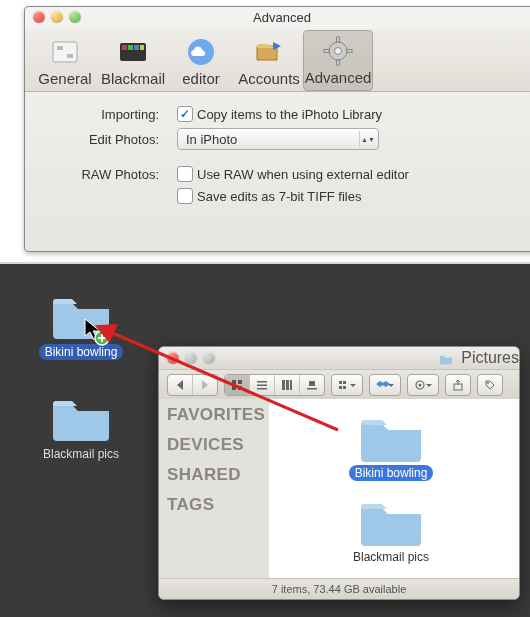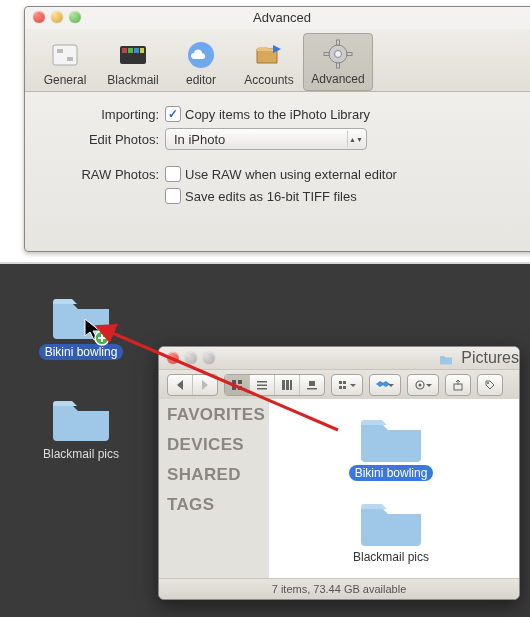--- a/index.html
+++ b/index.html
@@ -50,21 +50,21 @@
     height: 62px;
     display: flex;
     align-items: flex-end;
     padding: 0 6px 0 6px;
     border-bottom: 1px solid #b9b6ae;
     background: linear-gradient(#efede8, #e1ded7);
   }
   .tbtn {
     width: 68px;
     text-align: center;
-    font-size: 12px;
+    font-size: 15px;
     color: #3b3b3b;
     padding: 4px 0;
     cursor: default;
   }
   .tbtn.selected {
     background: linear-gradient(#d0cdc5, #c6c3bb);
     border: 1px solid #a8a59d;
     border-radius: 4px;
   }
   .tbtn .ticon {
@@ -78,21 +78,21 @@
     color: #333;
   }
   .row {
     display: flex;
     align-items: center;
     margin-bottom: 6px;
   }
   .rowlabel {
     width: 104px;
     text-align: right;
-    padding-right: 6px;
+    padding-right: 18px;
   }
   .cb {
     width: 14px; height: 14px;
     border: 1px solid #999;
     border-radius: 3px;
     background: #fff;
     display: inline-flex;
     align-items: center;
     justify-content: center;
     margin-right: 4px;
@@ -370,21 +370,21 @@
     </div>
     <div style="height:10px"></div>
     <div class="row">
       <span class="rowlabel">RAW Photos:</span>
       <span class="cb"></span>
       <span>Use RAW when using external editor</span>
     </div>
     <div class="row">
       <span class="rowlabel"></span>
       <span class="cb"></span>
-      <span>Save edits as 16-bit TIFF files</span>
+      <span>Save edits as 7-bit TIFF files</span>
     </div>
   </div>
 </div>
 
 <div class="darkarea">
   <div class="iconitem" style="left:26px; top:28px;">
     <div class="foldericon">
       <svg viewBox="0 0 62 48">
           <path d="M3 12h20l5 5h31v26a4 4 0 0 1-4 4H7a4 4 0 0 1-4-4V12z" fill="#9ec7e8"></path>
           <path d="M3 10a3 3 0 0 1 3-3h16l5 5H3v-2z" fill="#b8d8ef"></path>

